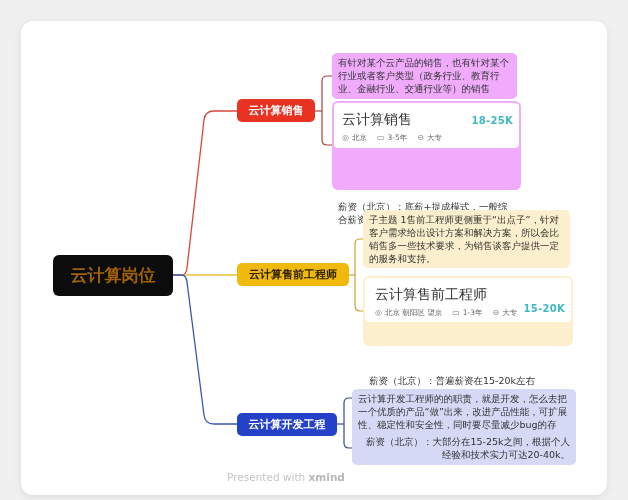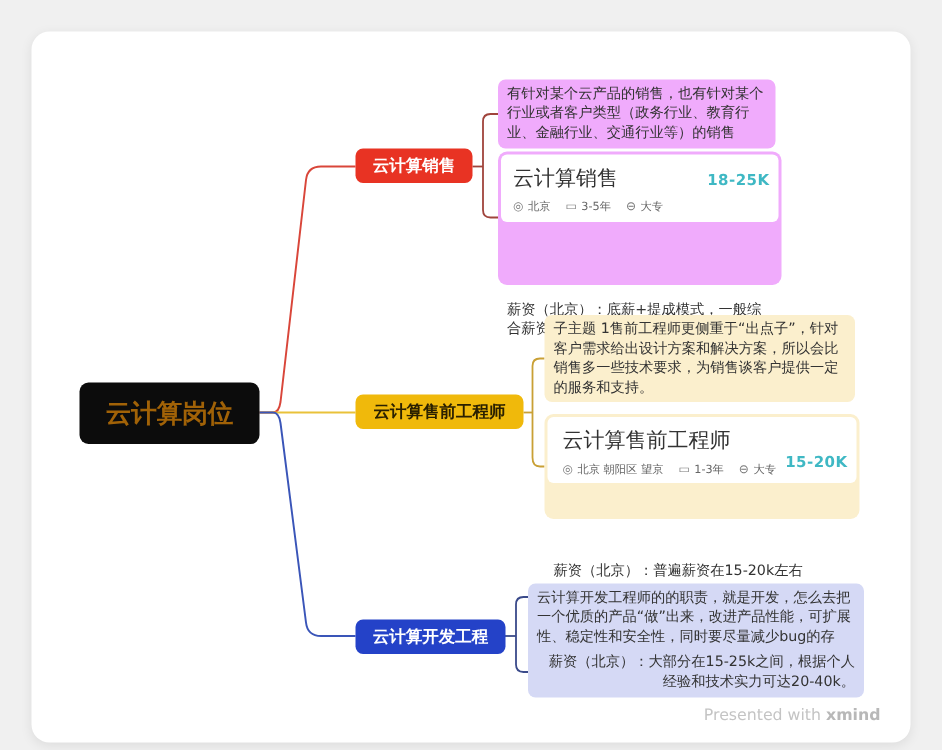--- a/index.html
+++ b/index.html
@@ -57,21 +57,21 @@
   .j-red .salary { top:11px; }
   .j-red .meta { margin-top:4px; }
   .group-text { padding:4px 4px 0 4px; font-size:9.5px; line-height:13px; color:#333;margin-top:48px; }
 
   .j-yel { height:44px; padding:8px 10px; }
   .j-yel .title { font-size:14px; line-height:16px; }
   .j-yel .salary { top:24px; }
   .j-yel .meta { margin-top:4px; }
 
   .footer {
-    position:absolute; left:15px; width:572px; top:471px; text-align:right;
+    position:absolute; left:0; width:572px; top:471px; text-align:center;
     font-size:10.5px; color:#c4c4c4;
   }
   .footer b { color:#b8b8b8; }
 </style>
 </head>
 <body>
 
 <div class="card"></div>
 
 <svg class="links" viewBox="0 0 628 500">

